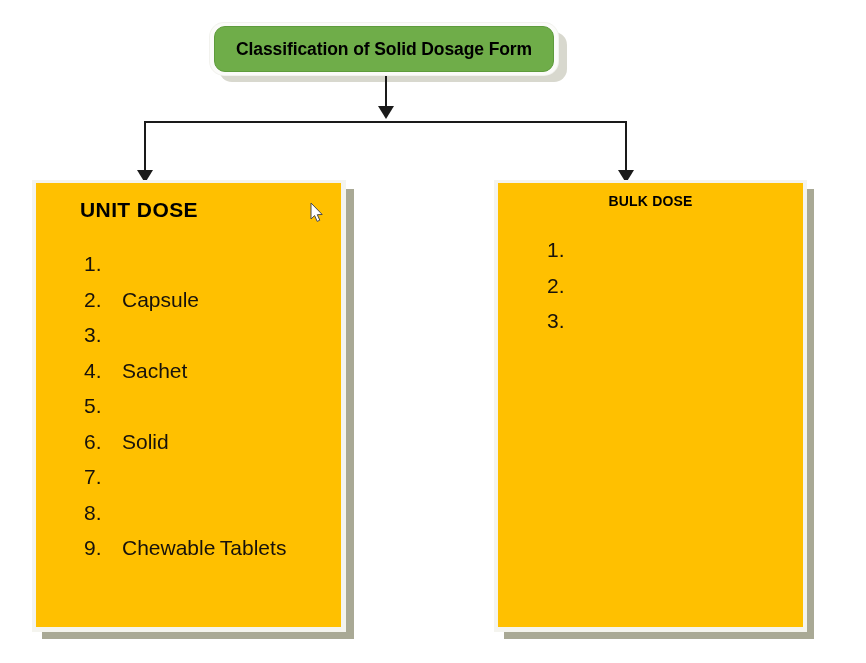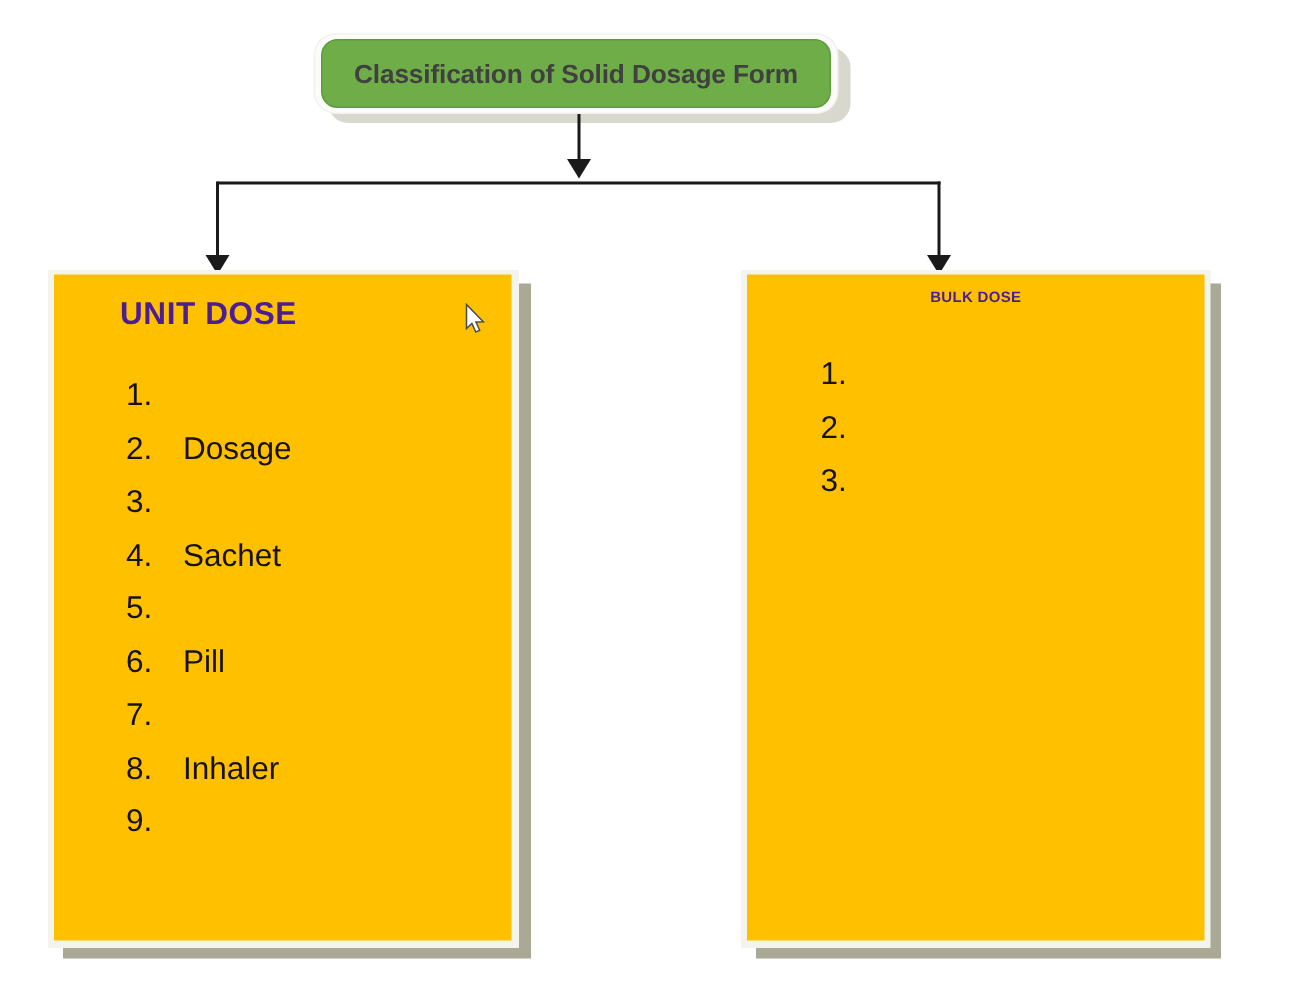--- a/index.html
+++ b/index.html
@@ -54,21 +54,21 @@
     height: 46px;
     background: #6fad49;
     border: 1px solid #5e9b3c;
     border-radius: 11px;
     box-sizing: border-box;
     display: flex;
     align-items: center;
     justify-content: center;
   }
   .title-text {
-    color: #404040;
+    color: #000000;
     font-size: 17.5px;
     font-weight: 600;
     letter-spacing: -0.1px;
     white-space: nowrap;
   }
 
   
   .conn {
     position: absolute;
     background: #1a1a1a;
@@ -132,36 +132,36 @@
   #left-body   { left: 36px;  top: 183px; width: 305px; height: 444px; }
 
   
   #right-shadow { left: 504px; top: 189px; width: 310px; height: 450px; }
   #right-frame  { left: 494px; top: 180px; width: 313px; height: 452px; }
   #right-body   { left: 498px; top: 183px; width: 305px; height: 444px; }
 
   
   .card-heading {
     position: absolute;
-    color: #4c1d95;
+    color: #000000;
     font-weight: bold;
     white-space: nowrap;
   }
   #left-heading {
     left: 80px;
     top: 198px;
     font-size: 21px;
     letter-spacing: 0.4px;
   }
   #right-heading {
     left: 498px;
     top: 193px;
     width: 305px;
     text-align: center;
-    font-size: 10px;
+    font-size: 14px;
     letter-spacing: 0.2px;
   }
 
   
   .dose-list {
     position: absolute;
     margin: 0;
     padding: 0;
     list-style: none;
     color: #17120c;
@@ -220,45 +220,45 @@
   <div class="card-body" id="left-body"></div>
 
   <div class="card-heading" id="left-heading">UNIT DOSE</div>
 
   <ul class="dose-list" id="left-list">
     <li>
       <span class="li-num">1.</span>
     </li>
     <li>
       <span class="li-num">2.</span>
-      <span class="li-label">Dosage</span>
+      <span class="li-label">Capsule</span>
     </li>
     <li>
       <span class="li-num">3.</span>
     </li>
     <li>
       <span class="li-num">4.</span>
       <span class="li-label">Sachet</span>
     </li>
     <li>
       <span class="li-num">5.</span>
     </li>
     <li>
       <span class="li-num">6.</span>
-      <span class="li-label">Pill</span>
+      <span class="li-label">Solid</span>
     </li>
     <li>
       <span class="li-num">7.</span>
     </li>
     <li>
       <span class="li-num">8.</span>
-      <span class="li-label">Inhaler</span>
     </li>
     <li>
       <span class="li-num">9.</span>
+      <span class="li-label">Chewable Tablets</span>
     </li>
   </ul>
 
   <div class="card-shadow" id="right-shadow"></div>
   <div class="card-frame" id="right-frame"></div>
   <div class="card-body" id="right-body"></div>
 
   <div class="card-heading" id="right-heading">BULK DOSE</div>
 
   <ul class="dose-list" id="right-list">

